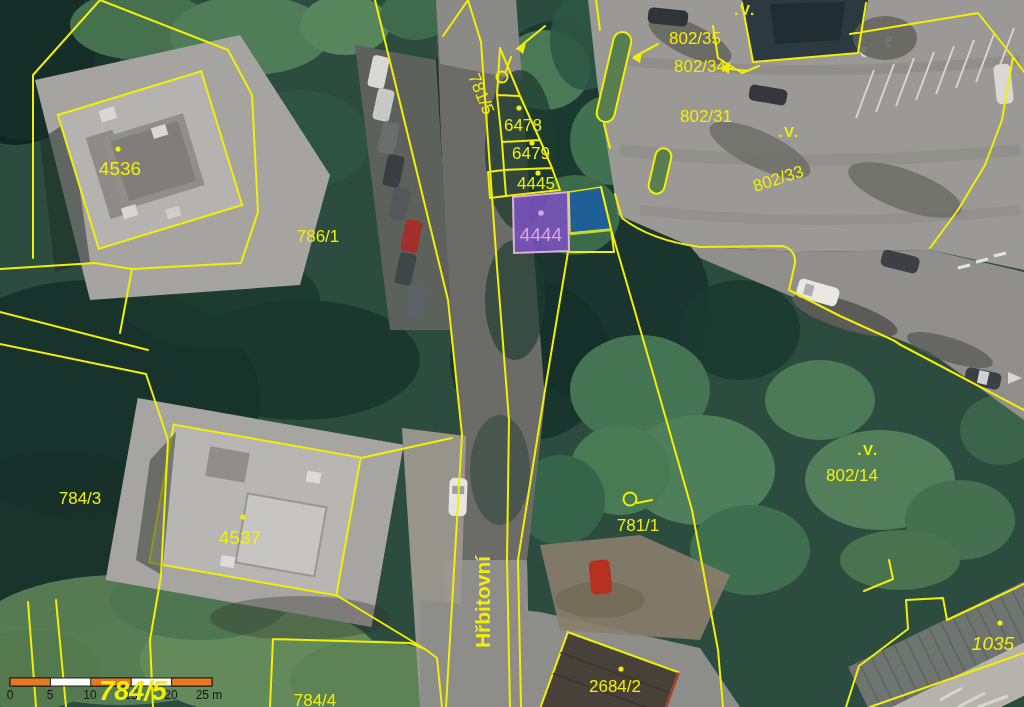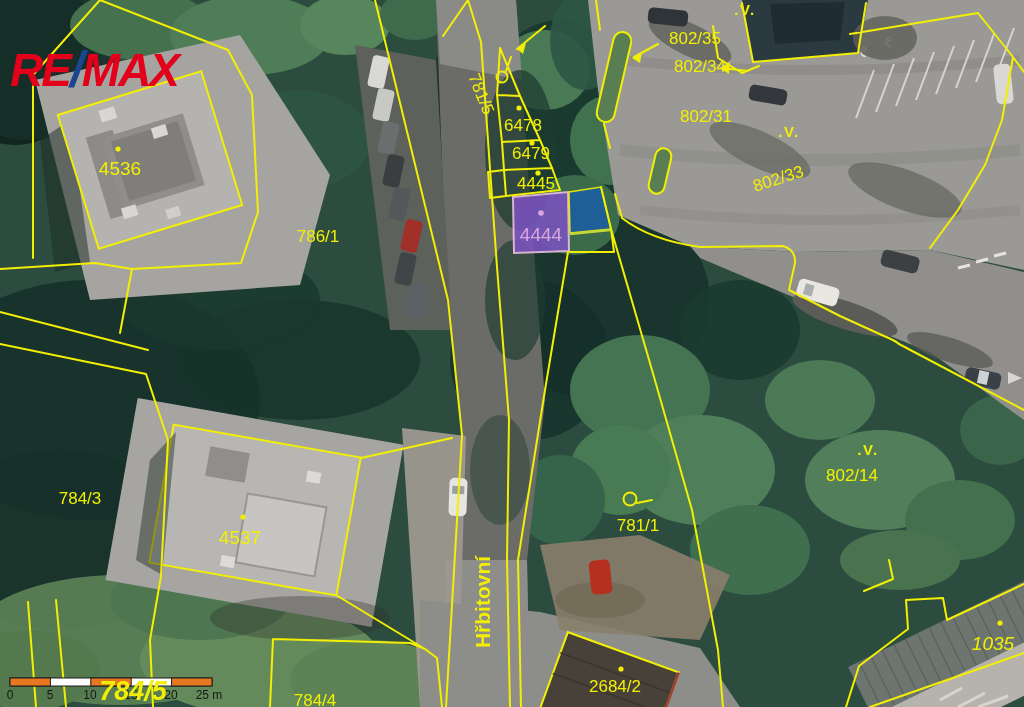--- a/index.html
+++ b/index.html
@@ -14,21 +14,20 @@
   .plabel{fill:#f2ef05;font-size:17px;}
   .plabel-big{fill:#f2ef05;font-size:19px;}
   .scrub{fill:#f2ef05;font-size:15px;font-weight:bold;letter-spacing:1.5px;}
   .tick{fill:#161616;font-size:12px;}
 </style>
 </head>
 <body>
 
 <div id="stage">
 
-<div id="logo"><span class="re">RE</span><span class="slash">/</span><span class="max">MAX</span></div>
 
 <svg width="1024" height="707" viewBox="0 0 1024 707">
 
   <g>
     <rect x="0" y="0" width="1024" height="707" fill="#2b4c3e"></rect>
 
     <ellipse cx="15" cy="50" rx="80" ry="95" fill="#122620"></ellipse>
     <ellipse cx="30" cy="60" rx="90" ry="80" fill="#16312a" opacity=".85"></ellipse>
     <ellipse cx="90" cy="400" rx="170" ry="120" fill="#16312a" opacity=".9"></ellipse>
     <ellipse cx="60" cy="540" rx="130" ry="90" fill="#183029" opacity=".85"></ellipse>

